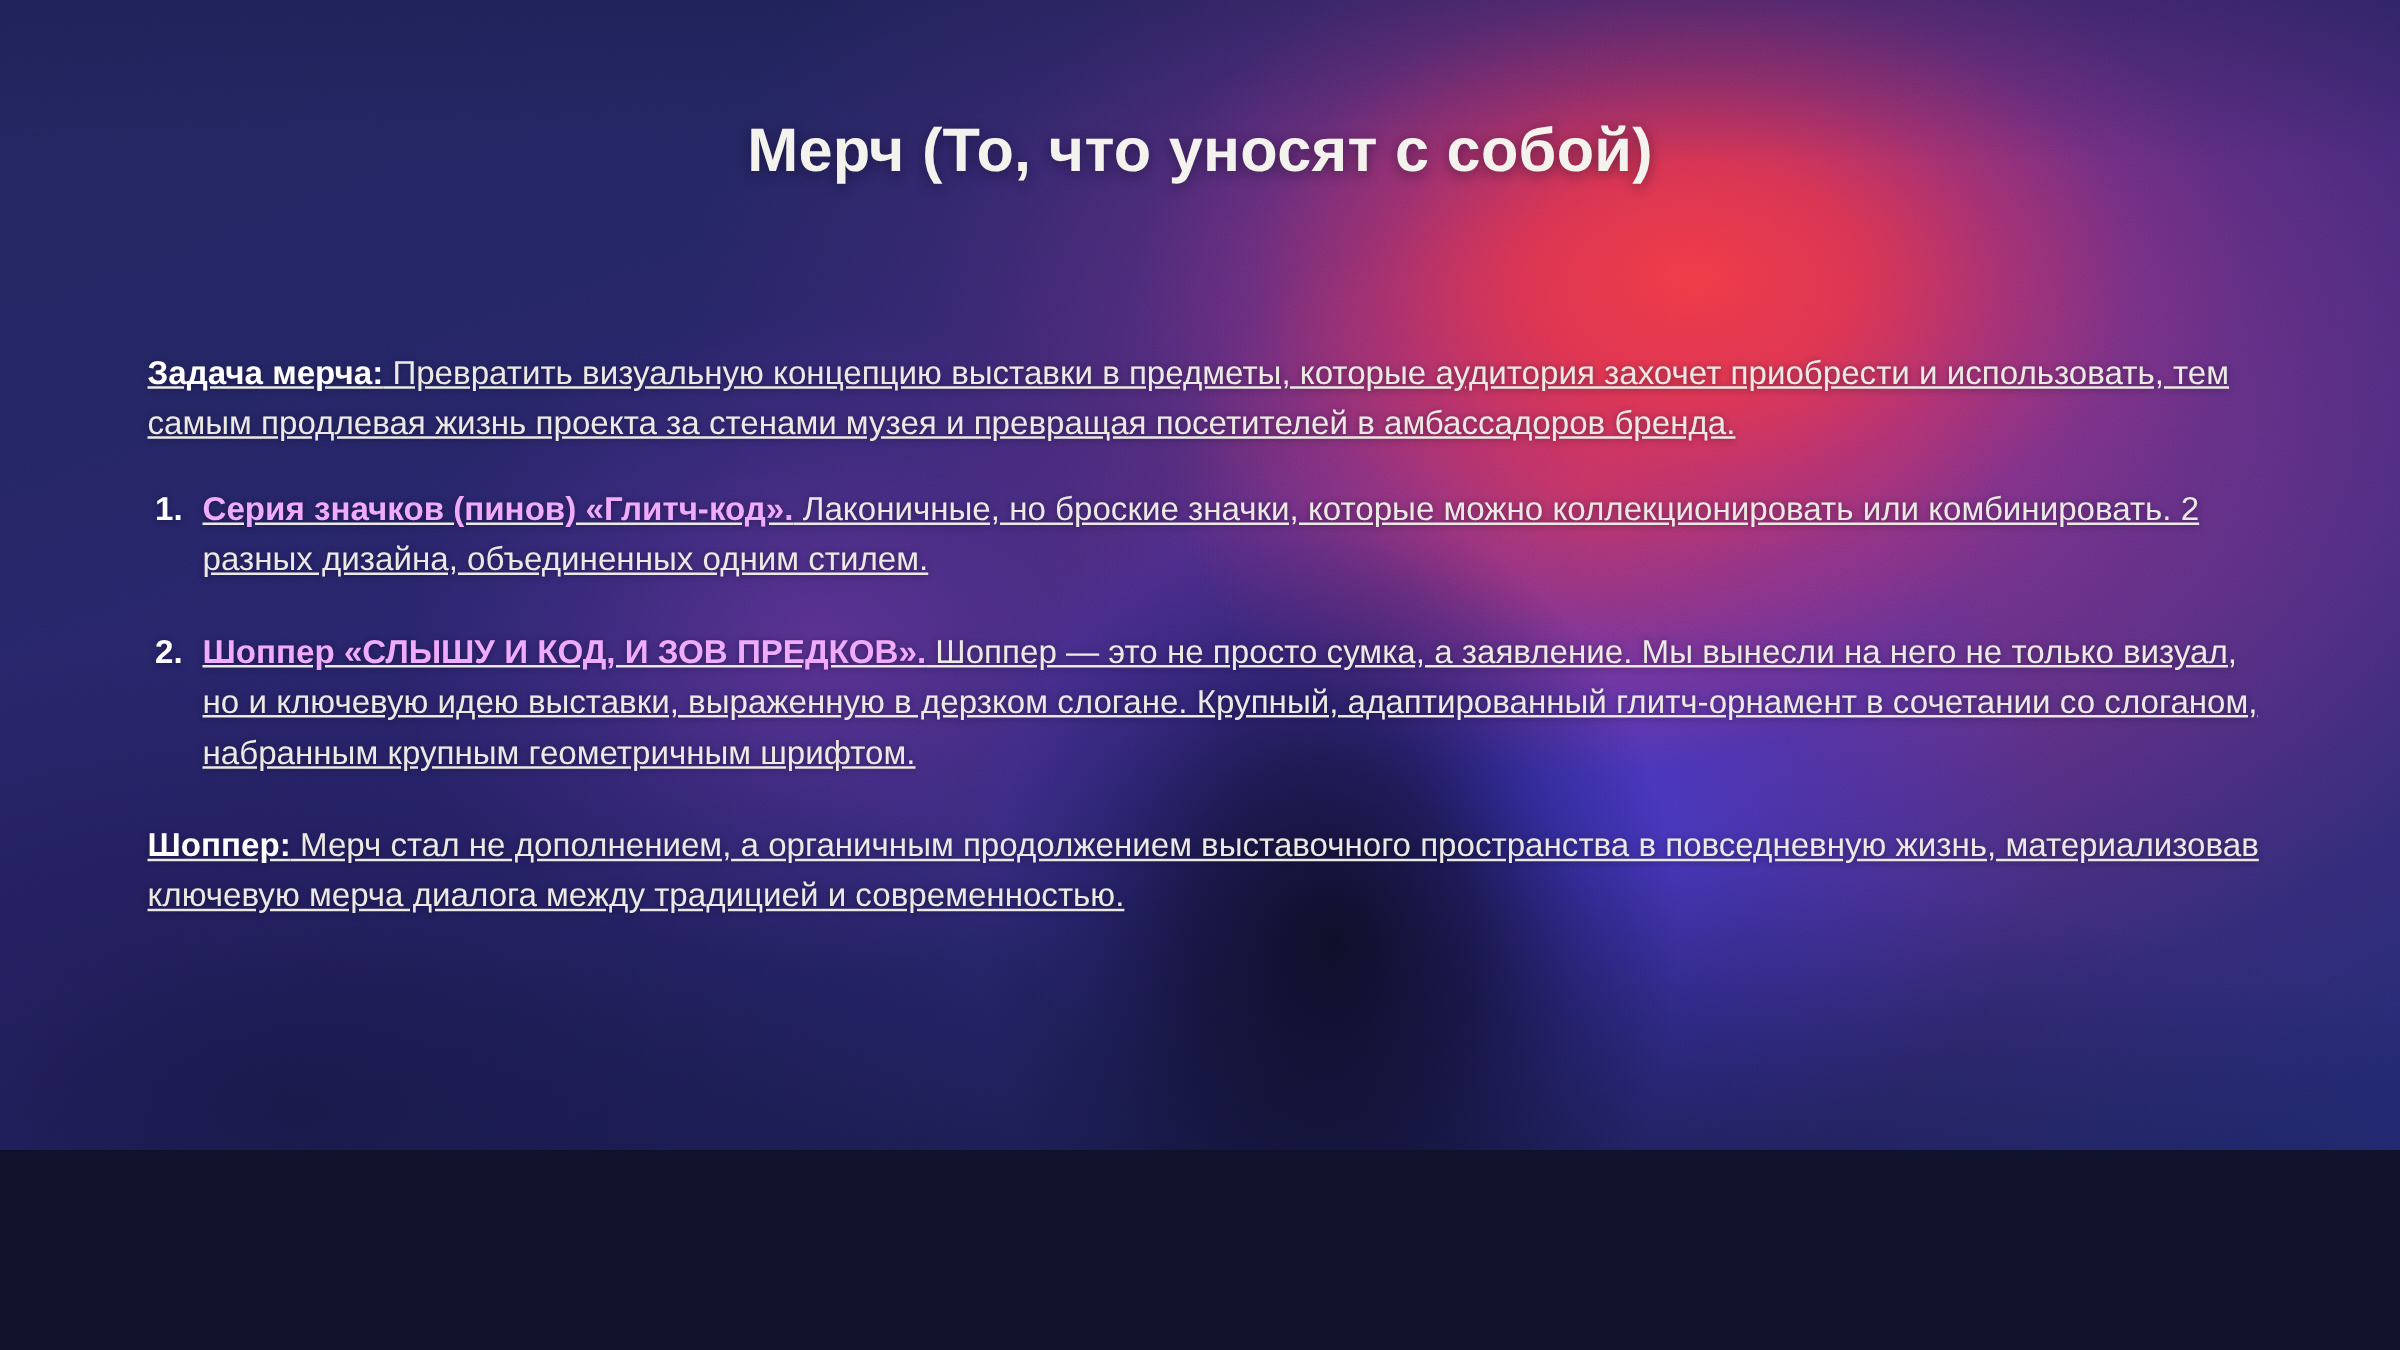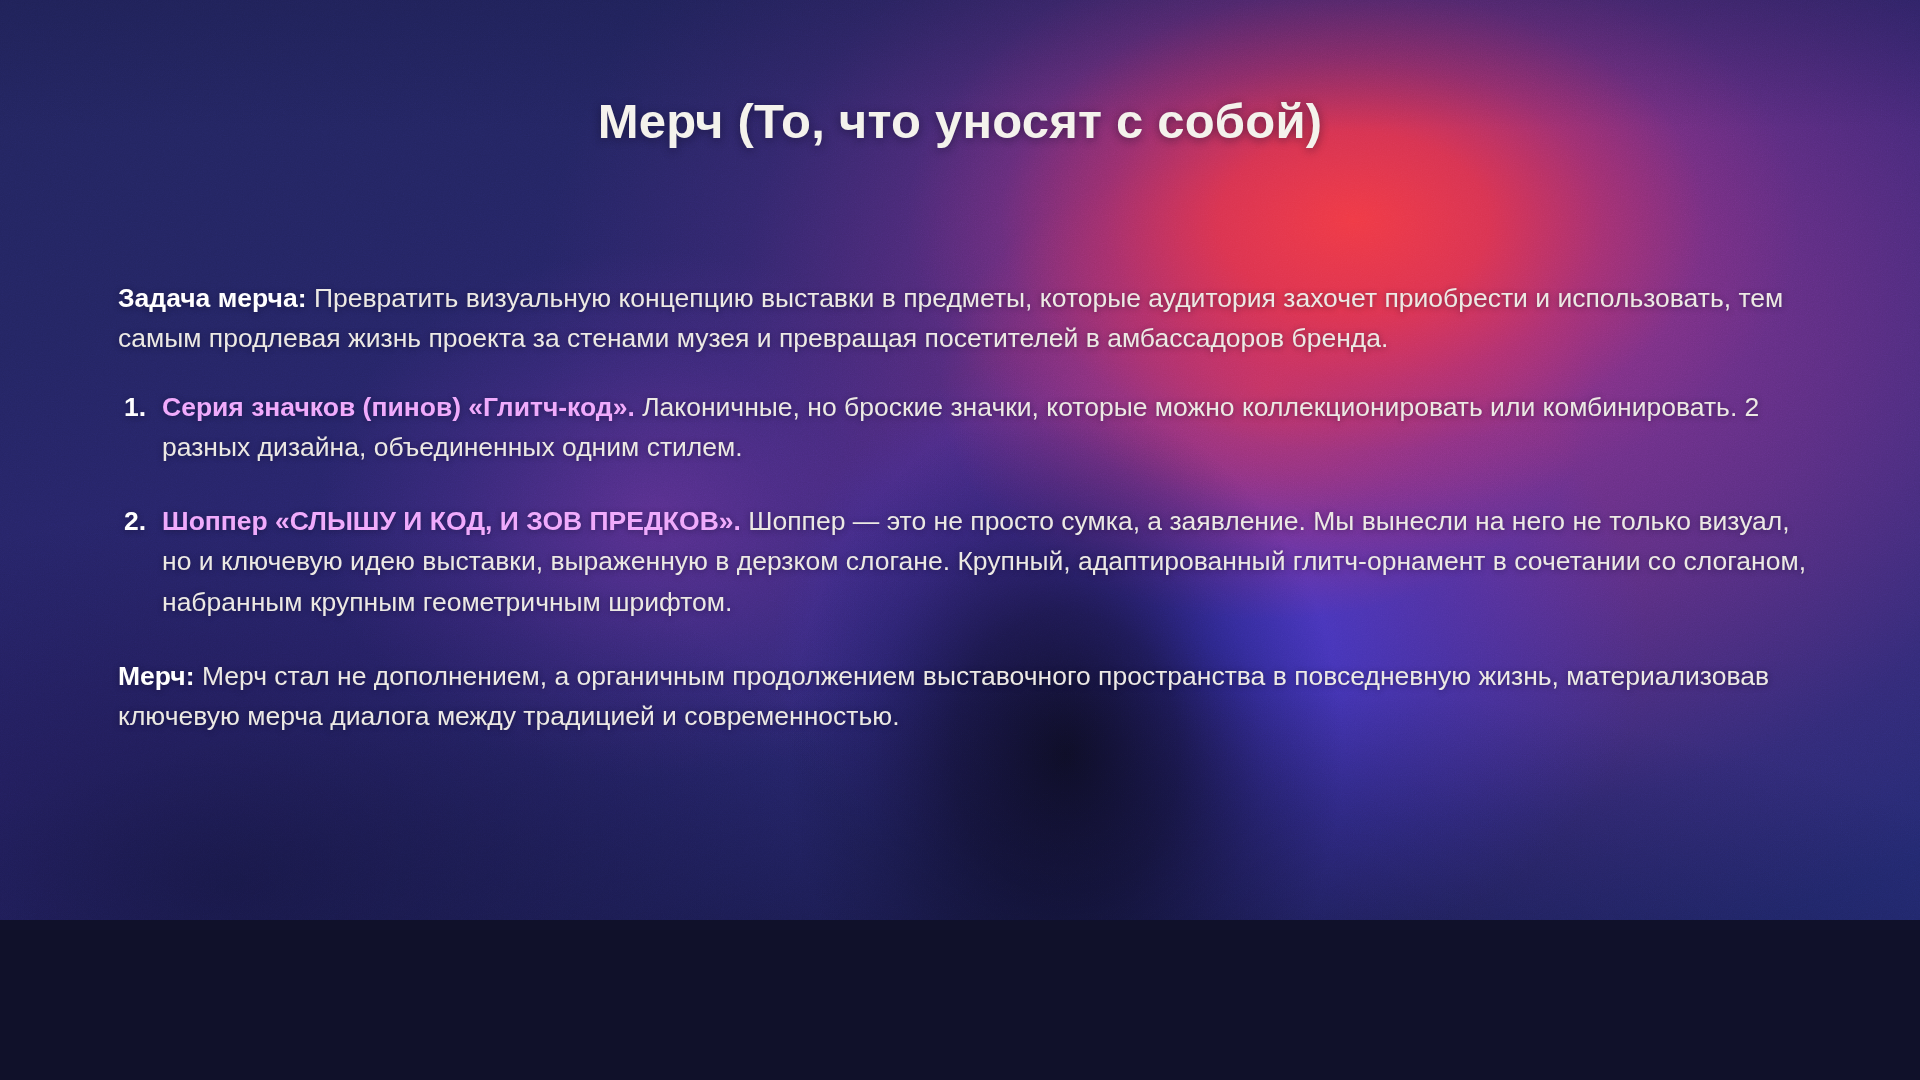--- a/index.html
+++ b/index.html
@@ -108,20 +108,21 @@
 
   .body-block {
     position: absolute;
     left: 118px;
     right: 100px;
     top: 278px;
     font-size: 26.5px;
     line-height: 1.52;
     color: #ece9e4;
     text-shadow: 0 1px 6px rgba(12, 10, 32, 0.42);
+    text-decoration: underline;
   }
 
   .para {
     margin: 0 0 28px 0;
     max-width: 1710px;
   }
 
   .para .lead {
     font-weight: 700;
     color: #ffffff;
@@ -190,17 +191,17 @@
 
     <div class="body-block">
 
       <p class="para"><span class="lead">Задача мерча:</span><span> Превратить визуальную концепцию выставки в предметы, которые аудитория захочет приобрести и использовать, тем самым продлевая жизнь проекта за стенами музея и превращая посетителей в амбассадоров бренда.</span></p>
 
       <ol class="merch-list">
         <li><span class="item-lead">Серия значков (пинов) «Глитч-код».</span><span> Лаконичные, но броские значки, которые можно коллекционировать или комбинировать. 2 разных дизайна, объединенных одним стилем.</span></li>
         <li><span class="item-lead">Шоппер «СЛЫШУ И КОД, И ЗОВ ПРЕДКОВ».</span><span> Шоппер — это не просто сумка, а заявление. Мы вынесли на него не только визуал, но и ключевую идею выставки, выраженную в дерзком слогане. Крупный, адаптированный глитч-орнамент в сочетании со слоганом, набранным крупным геометричным шрифтом.</span></li>
       </ol>
 
-      <p class="para conclusion"><span class="lead">Мерч:</span><span> Мерч стал не дополнением, а органичным продолжением выставочного пространства в повседневную жизнь, материализовав ключевую мерча диалога между традицией и современностью.</span></p>
+      <p class="para conclusion"><span class="lead">Шоппер:</span><span> Мерч стал не дополнением, а органичным продолжением выставочного пространства в повседневную жизнь, материализовав ключевую мерча диалога между традицией и современностью.</span></p>
 
     </div>
   </div>
 </div>
 
 </body></html>

